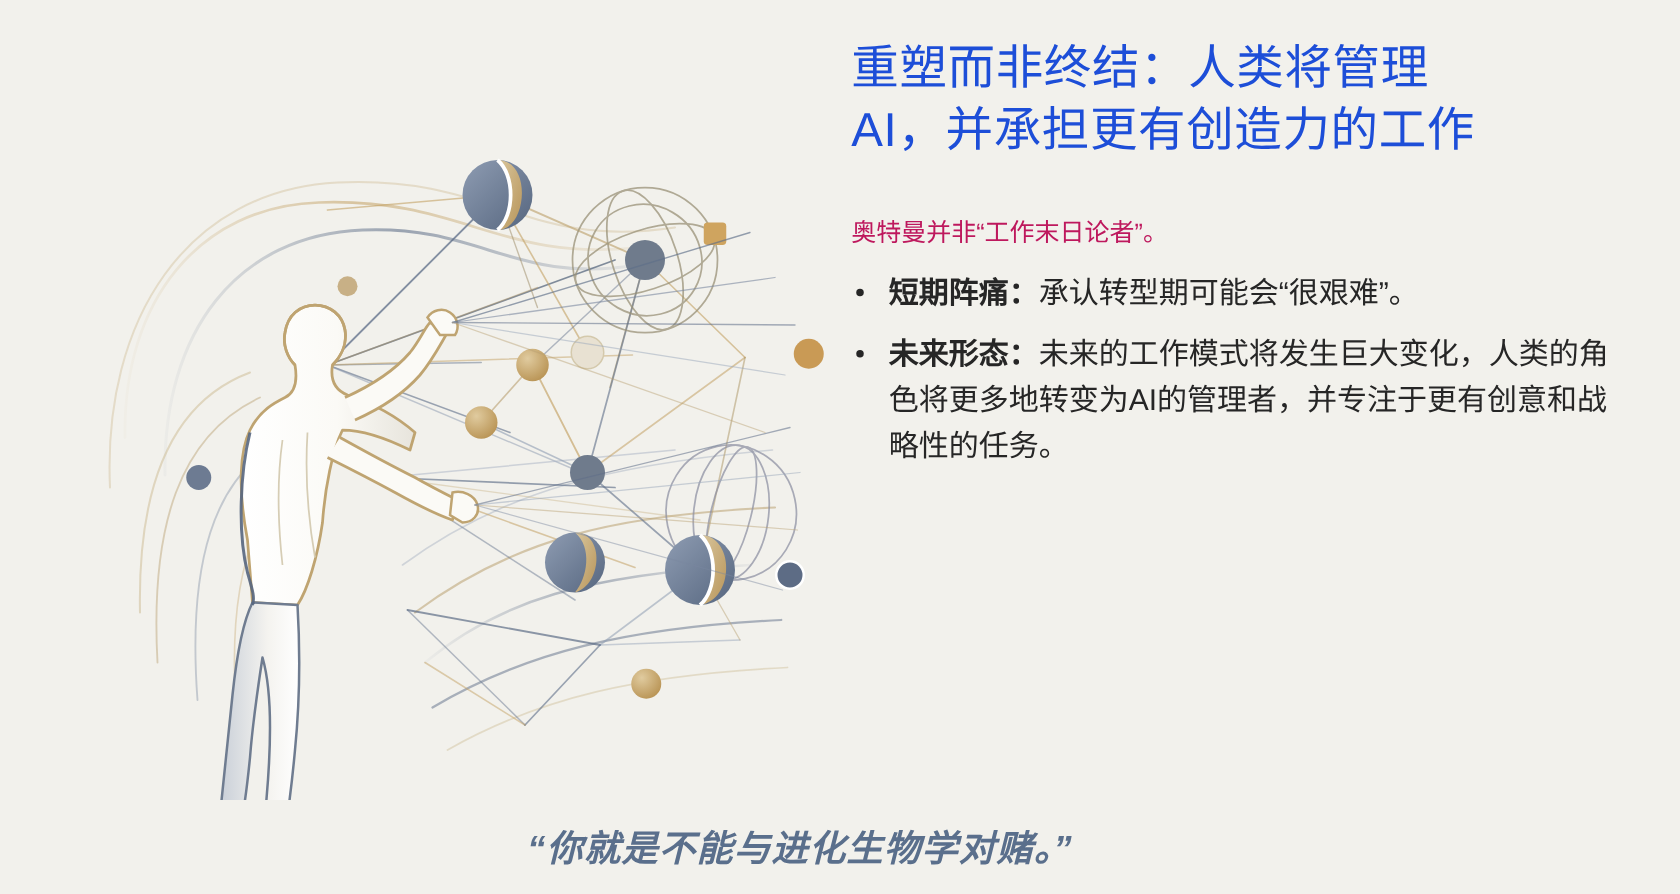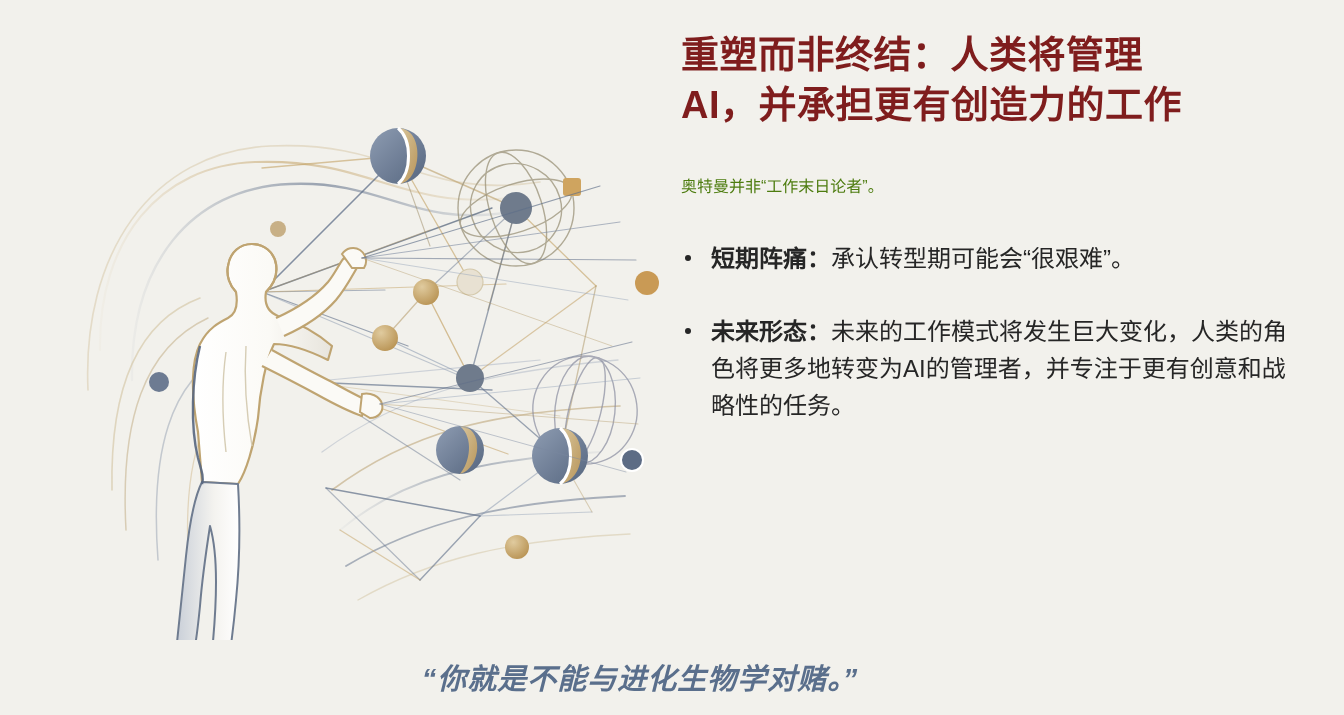--- a/index.html
+++ b/index.html
@@ -35,46 +35,46 @@
 
   
   #content {
     position: absolute;
     left: 681px;
     top: 30px;
     width: 625px;
   }
 
   #title {
-    color: #7f1d1d;
+    color: #1d4ed8;
     font-size: 38px;
-    font-weight: bold;
+    font-weight: normal;
     line-height: 50px;
     letter-spacing: 0.5px;
     margin: 0;
     white-space: pre-line;
   }
 
   #intro {
     margin: 0;
     padding-top: 40px;
-    color: #4d7c0f;
-    font-size: 16px;
+    color: #be185d;
+    font-size: 20px;
     line-height: 34px;
   }
 
   #bullets {
     list-style: none;
     margin: 0;
     padding: 0;
   }
   .bullet {
     position: relative;
     padding-left: 30px;
-    margin-top: 36px;
+    margin-top: 12px;
     color: #262626;
     font-size: 24px;
     line-height: 37px;
   }
   .bullet .dot {
     position: absolute;
     left: 4px;
     top: 15px;
     width: 6px;
     height: 6px;

